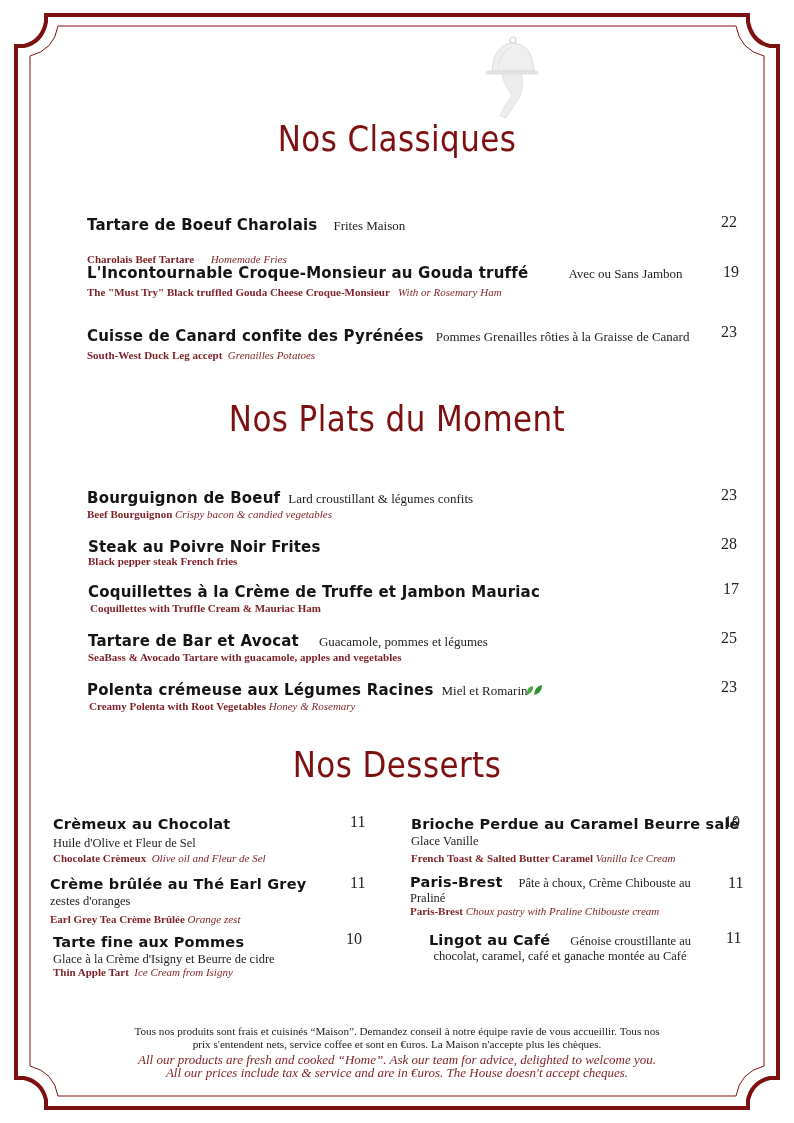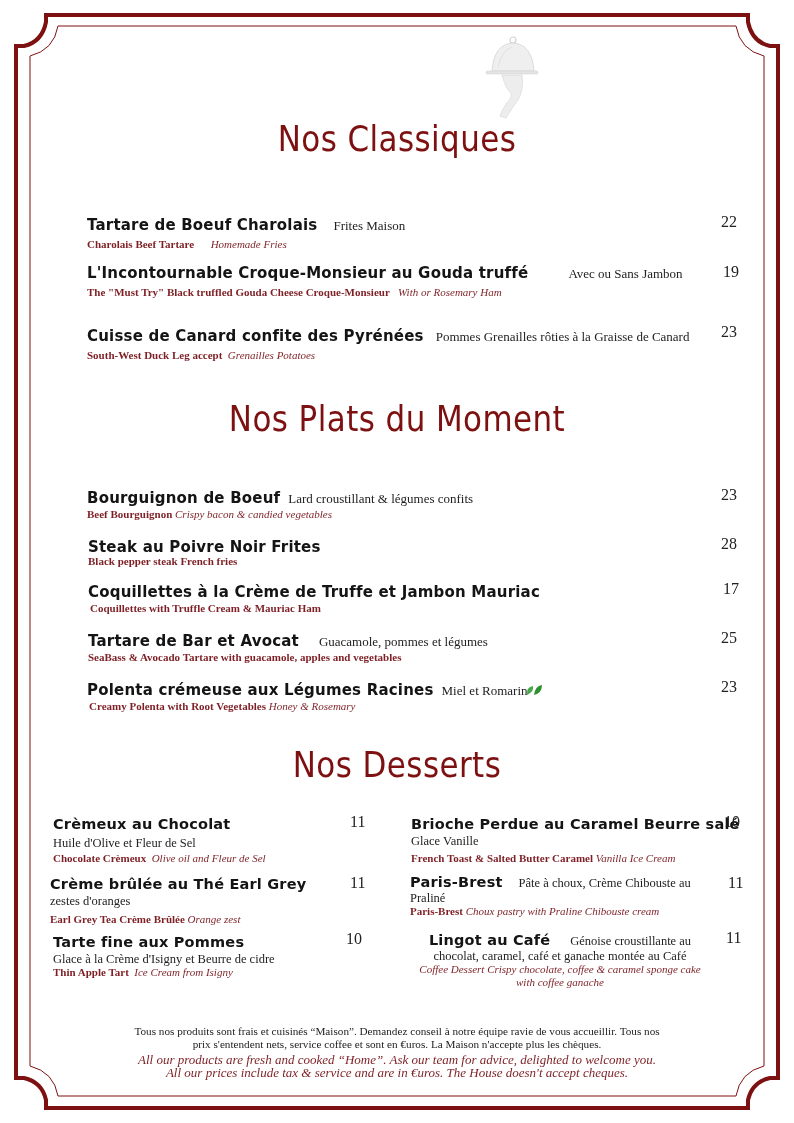--- a/index.html
+++ b/index.html
@@ -55,21 +55,21 @@
   <path d="M8,37 Q10,10 29,9 Q48,10 50,37 Z" fill="#eeeeee" stroke="#d6d6d6" stroke-width="1"></path>
   <path d="M14,33 Q18,16 28,13" fill="none" stroke="#dddddd" stroke-width="1"></path>
   <rect x="2" y="37" width="52" height="3" rx="1.5" fill="#e2e2e2" stroke="#d0d0d0" stroke-width="0.6"></rect>
   <path d="M18,41 Q22,55 26,58 Q30,62 22,70 Q18,76 16,82 L22,84 Q28,74 34,66 Q40,56 38,41 Z" fill="#ececec" stroke="#d8d8d8" stroke-width="0.8"></path>
 </svg>
 
 <div class="section-title t1">Nos Classiques</div>
 
 <div class="item" style="left:87px; top:216px;">
   <div><span class="name">Tartare de Boeuf Charolais</span>&nbsp;&nbsp;&nbsp;&nbsp;<span class="desc">Frites Maison</span></div>
-  <div class="en-line" style="margin-top:4px;"><span class="en-name">Charolais Beef Tartare</span>&nbsp;&nbsp;&nbsp;&nbsp;&nbsp;&nbsp;<span class="en-desc">Homemade Fries</span></div>
+  <div class="en-line" style="margin-top:19px;"><span class="en-name">Charolais Beef Tartare</span>&nbsp;&nbsp;&nbsp;&nbsp;&nbsp;&nbsp;<span class="en-desc">Homemade Fries</span></div>
 </div>
 <div class="price" style="left:721px; top:213px;">22</div>
 
 <div class="item" style="left:87px; top:264px;">
   <div><span class="name">L'Incontournable Croque-Monsieur au Gouda truffé</span>&nbsp;&nbsp;&nbsp;&nbsp;&nbsp;&nbsp;&nbsp;&nbsp;&nbsp;&nbsp;<span class="desc">Avec ou Sans Jambon</span></div>
   <div class="en-line" style="margin-top:4px;"><span class="en-name">The "Must Try" Black truffled Gouda Cheese Croque-Monsieur</span>&nbsp;&nbsp;&nbsp;<span class="en-desc">With or Rosemary Ham</span></div>
 </div>
 <div class="price" style="left:723px; top:263px;">19</div>
 
 <div class="item" style="left:87px; top:327px;">
@@ -143,21 +143,20 @@
 <div class="price" style="left:724px; top:813px;">10</div>
 
 <div class="item dessert" style="left:410px; top:875px; width:300px; line-height:13px;">
   <div><span class="name">Paris-Brest</span>&nbsp;&nbsp;&nbsp;&nbsp;<span class="desc">Pâte à choux, Crème Chibouste au Praliné</span></div>
   <div class="en-line"><span class="en-name">Paris-Brest</span> <span class="en-desc">Choux pastry with Praline Chibouste cream</span></div>
 </div>
 <div class="price" style="left:728px; top:874px;">11</div>
 
 <div class="item dessert" style="left:410px; top:933px; width:300px; line-height:13px;text-align:center;">
   <div><span class="name">Lingot au Café</span>&nbsp;&nbsp;&nbsp;&nbsp;&nbsp;<span class="desc">Génoise croustillante au chocolat, caramel, café et ganache montée au Café</span></div>
-  <div class="en-line" style="line-height:13px;"><span class="en-desc">Coffee Dessert Crispy chocolate, coffee &amp; caramel sponge cake with coffee ganache</span></div>
 </div>
 <div class="price" style="left:726px; top:929px;">11</div>
 
 <div class="footer">
   <div class="fr">Tous nos produits sont frais et cuisinés “Maison”. Demandez conseil à notre équipe ravie de vous accueillir. Tous nos</div>
   <div class="fr">prix s'entendent nets, service coffee et sont en €uros. La Maison n'accepte plus les chèques.</div>
   <div class="en">All our products are fresh and cooked “Home”. Ask our team for advice, delighted to welcome you.</div>
   <div class="en" style="margin-top:0;">All our prices include tax &amp; service and are in €uros. The House doesn't accept cheques.</div>
 </div>
 

